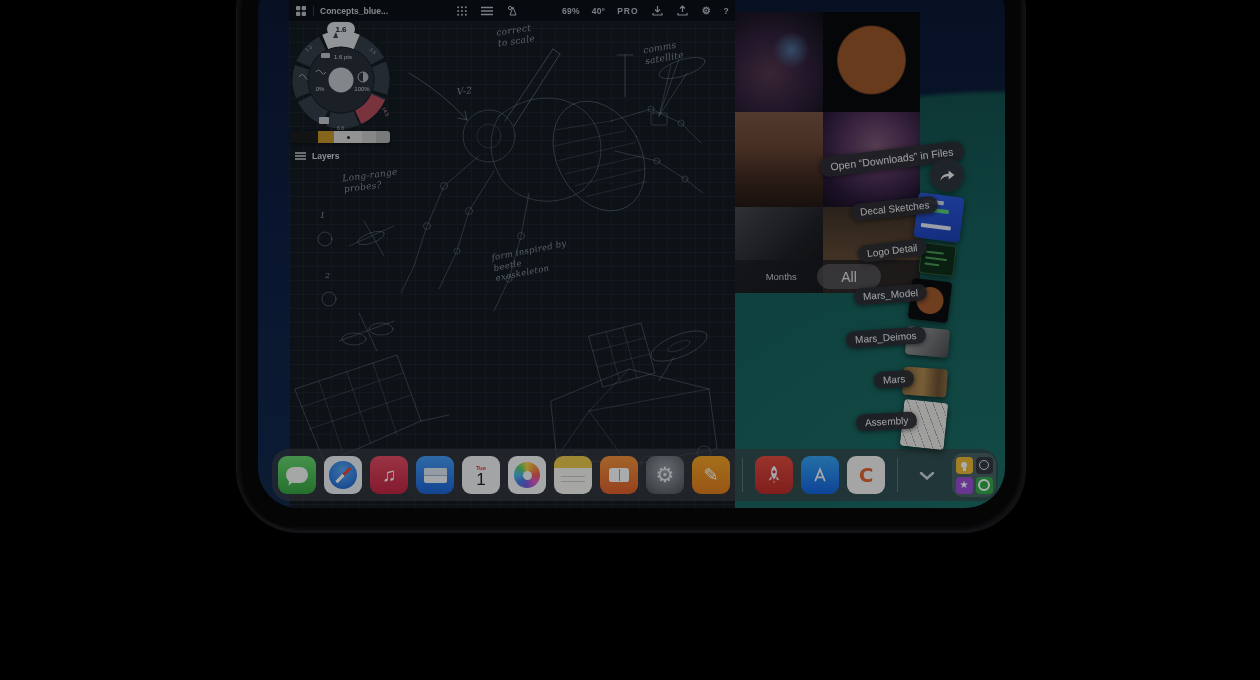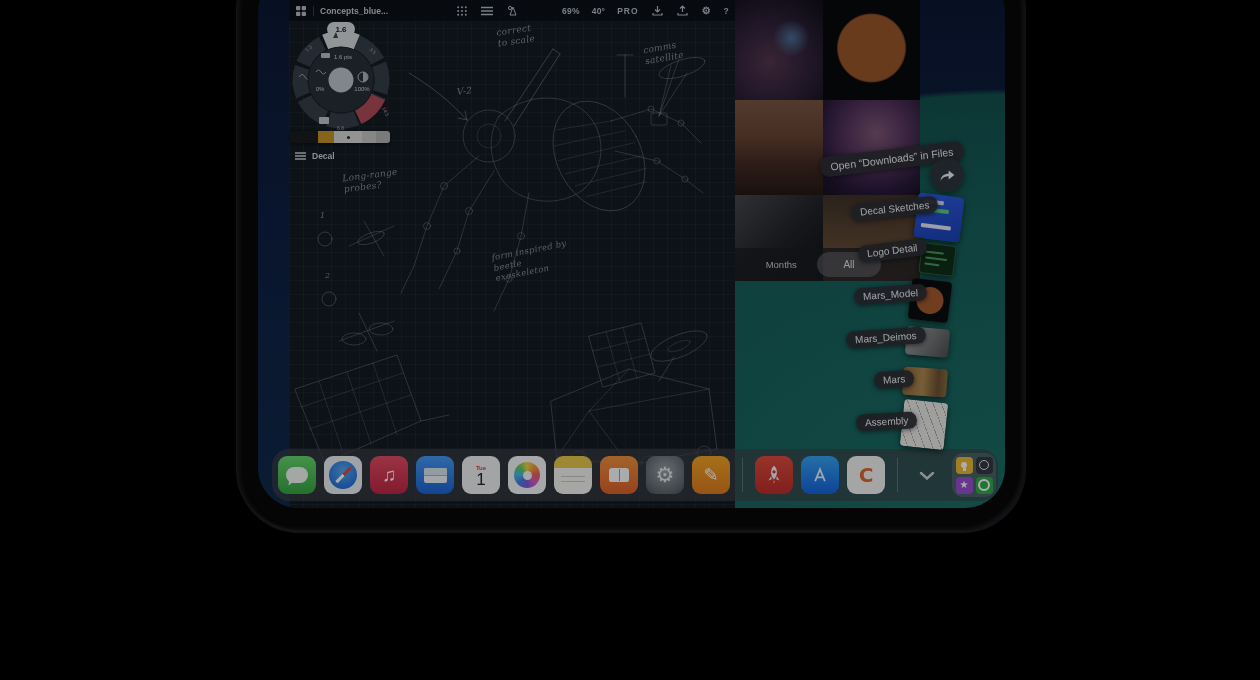--- a/index.html
+++ b/index.html
@@ -38,41 +38,41 @@
 
   .toolwheel{position:absolute;left:-6px;top:22px;width:116px;height:116px;z-index:6;}
   .colorstrip{position:absolute;left:1px;top:131px;width:100px;height:12px;border-radius:3px;
     overflow:hidden;display:flex;z-index:6;box-shadow:0 1px 3px rgba(0,0,0,.5);}
   .colorstrip i{display:block;height:100%;position:relative;}
   .cs-dot{position:absolute;left:50%;top:50%;width:3px;height:3px;margin:-1.5px;border-radius:50%;background:#222;}
   .layersrow{position:absolute;left:6px;top:151px;display:flex;align-items:center;gap:6px;
     color:#cdd2d7;font-size:8.5px;font-weight:bold;z-index:6;}
 
   
-  .photos{position:absolute;left:477px;top:0;width:185px;height:281px;overflow:hidden;background:#0a0a0c;}
+  .photos{position:absolute;left:477px;top:12px;width:185px;height:281px;overflow:hidden;background:#0a0a0c;}
   .ptile{position:absolute;}
   .t-neb1{left:0;top:0;width:88px;height:100px;background:
     radial-gradient(circle at 64% 38%,#4a6e94 0%,rgba(70,90,120,0) 22%),
     radial-gradient(circle at 40% 62%,#53344a 0%,#31203a 45%,#100d16 95%);}
   .t-mars{left:88px;top:0;width:97px;height:100px;background:
     radial-gradient(circle at 50% 48%,#9a5527 0 33px,#6e3a1d 34px,#060606 35px);}
   .t-land{left:0;top:100px;width:88px;height:95px;background:
     linear-gradient(180deg,#7a5440 0%,#684231 38%,#40281e 68%,#241611 100%);}
   .t-orion{left:88px;top:100px;width:97px;height:95px;background:
     radial-gradient(circle at 55% 35%,#7e5674 0%,#54325a 38%,#281736 72%,#130c1a 100%);}
   .t-probe{left:0;top:195px;width:88px;height:86px;background:
     linear-gradient(135deg,#46464a 0%,#202023 55%,#0e0e10 100%);}
   .t-desert{left:88px;top:195px;width:97px;height:86px;background:
     linear-gradient(180deg,#3e3024 0%,#5e4631 55%,#73553a 100%);}
   .pbar{position:absolute;left:0;top:248px;width:185px;height:33px;background:rgba(26,26,30,.78);
     display:flex;align-items:center;z-index:4;}
   .pbar .seg{width:50%;text-align:center;color:#c9c9cd;font-size:9.5px;}
   .allpill{position:absolute;left:82px;top:4px;width:64px;height:25px;border-radius:13px;
     background:rgba(125,125,132,.45);display:flex;align-items:center;justify-content:center;
-    color:#e4e4e6;font-size:10px;}
+    color:#e4e4e6;font-size:14px;}
 
   
   .drag-layer{position:absolute;inset:0;z-index:40;}
   .pill{position:absolute;background:rgba(44,44,49,.95);color:#ecedee;font-size:10px;
     padding:3px 9px;border-radius:8px;white-space:nowrap;box-shadow:0 1px 5px rgba(0,0,0,.55);}
   .thumb{position:absolute;border-radius:4px;box-shadow:0 2px 6px rgba(0,0,0,.6);}
   .th-decal{left:658px;top:195px;width:46px;height:45px;transform:rotate(7deg);
     background:linear-gradient(160deg,#2b5ae0,#1c3fb4);}
   .th-decal i{position:absolute;left:6px;height:4px;border-radius:1px;display:block;}
   .th-logo{left:662px;top:244px;width:33px;height:29px;transform:rotate(7deg);
@@ -326,21 +326,21 @@
           </div>
 
           <div class="layersrow">
             <svg width="11" height="8" viewBox="0 0 11 8">
                 <g stroke="#cdd2d7" stroke-width="1.3">
                   <line x1="0" y1="1" x2="11" y2="1"></line>
                   <line x1="0" y1="4" x2="11" y2="4"></line>
                   <line x1="0" y1="7" x2="11" y2="7"></line>
                 </g>
               </svg>
-            <span>Decal</span>
+            <span>Layers</span>
           </div>
         </div>
 
         <div class="photos">
           <div class="ptile t-neb1"></div>
           <div class="ptile t-mars"></div>
           <div class="ptile t-land"></div>
           <div class="ptile t-orion"></div>
           <div class="ptile t-probe"></div>
           <div class="ptile t-desert"></div>

